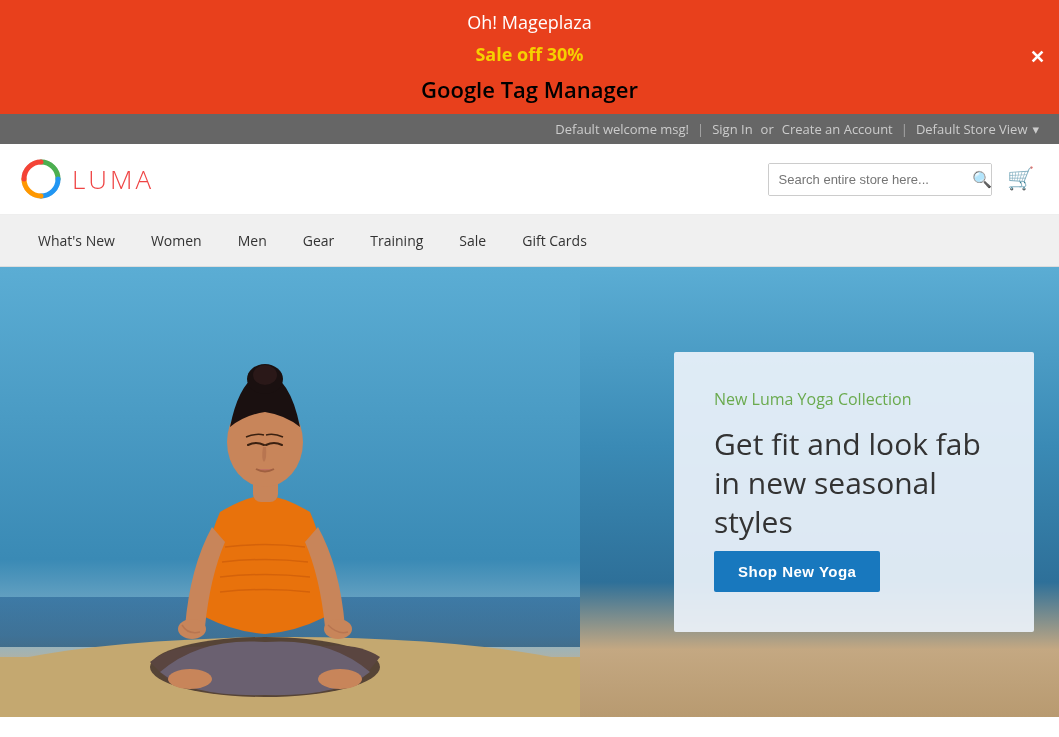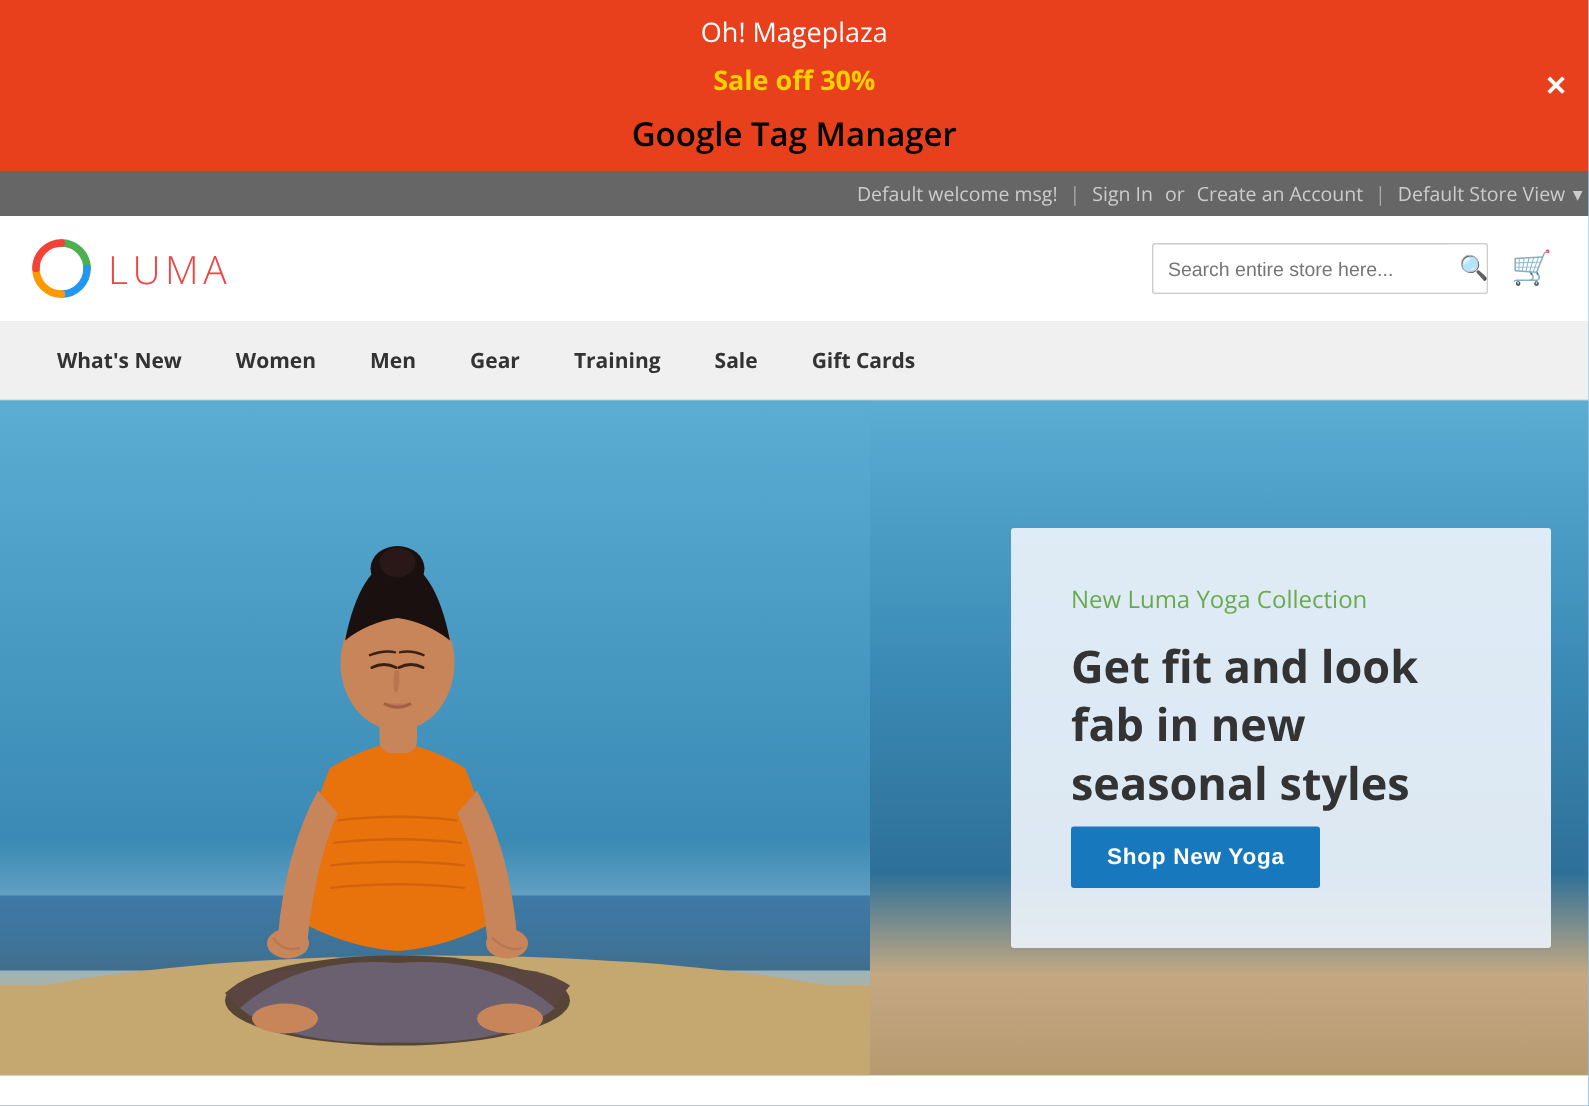--- a/index.html
+++ b/index.html
@@ -51,21 +51,21 @@
     }
 
     
     .account-bar {
       background: #666;
       color: #ccc;
       font-size: 13px;
       display: flex;
       justify-content: flex-end;
       align-items: center;
-      padding: 6px 4px;
+      padding: 6px 20px;
       gap: 8px;
     }
     .account-bar .welcome { color: #ccc; }
     .account-bar .sep { color: #aaa; }
     .account-bar a {
       color: #ccc;
       text-decoration: none;
       cursor: pointer;
     }
     .account-bar .store-view {
@@ -148,21 +148,21 @@
       display: flex;
       align-items: center;
     }
     .nav-item {
       padding: 16px 18px;
       font-size: 14px;
       color: #333;
       cursor: pointer;
       text-decoration: none;
       display: block;
-      font-weight: 700;
+      font-weight: 400;
       white-space: nowrap;
       text-align: right;
     }
 
     
     .hero {
       position: relative;
       width: 100%;
       height: 450px;
       overflow: hidden;
@@ -188,21 +188,21 @@
     }
     .hero-card .collection-label {
       color: #6aaa4e;
       font-size: 16px;
       font-weight: 400;
       margin-bottom: 14px;
     }
     .hero-card .headline {
       color: #333;
       font-size: 30px;
-      font-weight: 700;
+      font-weight: 400;
       line-height: 1.3;
       margin-bottom: 10px;
     }
     .shop-btn {
       background: #1878be;
       color: #fff;
       border: none;
       padding: 12px 24px;
       font-size: 15px;
       font-weight: 600;

